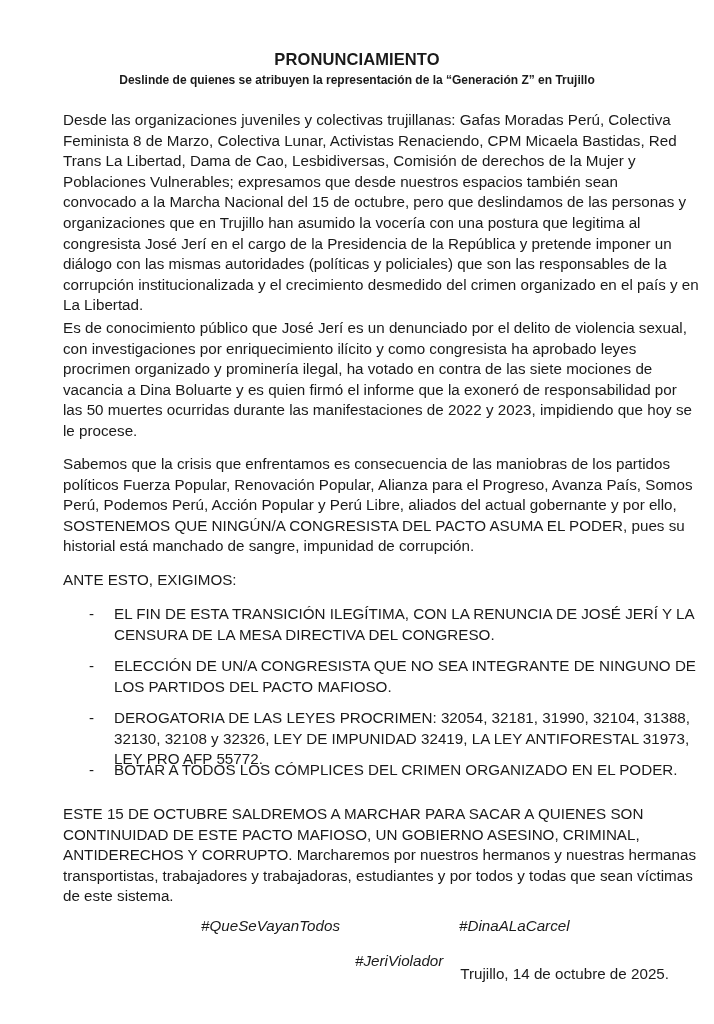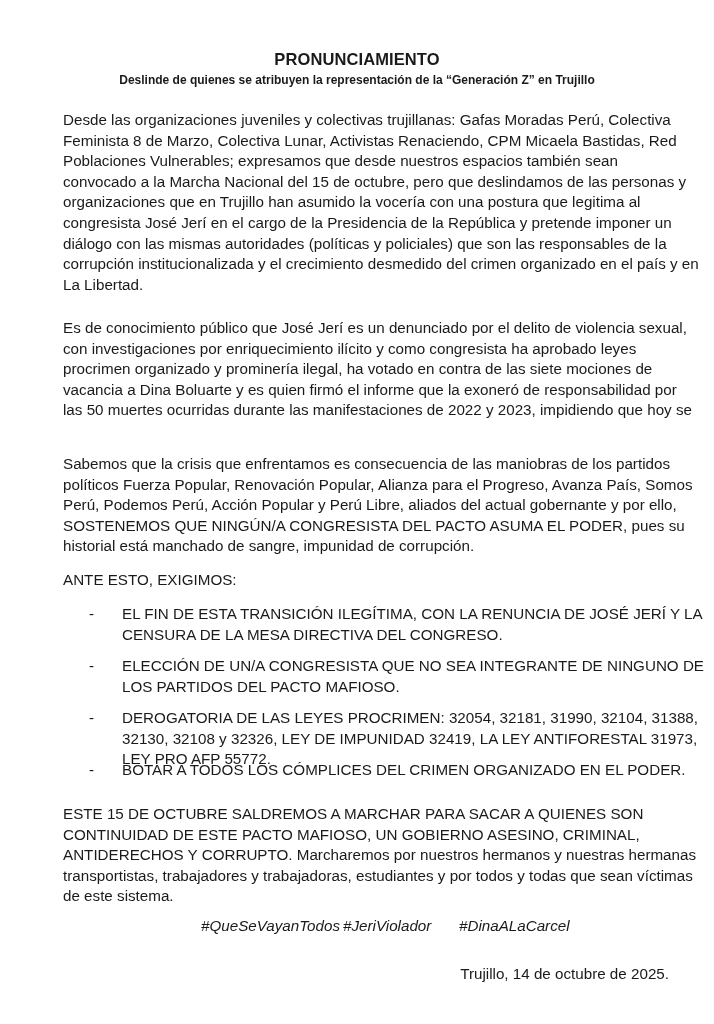--- a/index.html
+++ b/index.html
@@ -72,21 +72,21 @@
     .demand .dash {
       position: absolute;
       left: 89px;
       top: 0;
     }
     .demand .text {
       position: absolute;
       left: 114px;
       top: 0;
     }
-    .demand .text .line { display: block; margin-left: 8px; }
+    .demand .text .line { display: block; }
     #d0 { top: 0px; }
     #d1 { top: 52px; }
     #d2 { top: 104px; }
     #d3 { top: 156px; }
     .closing {
       position: absolute;
       left: 63px;
       top: 804px;
       font-size: 15.2px;
       line-height: 20.6px;
@@ -101,21 +101,21 @@
       width: 714px;
       font-size: 15.2px;
       font-style: italic;
     }
     .hashtags span {
       position: absolute;
       top: 0;
       white-space: nowrap;
     }
     #h0 { left: 201px; }
-    #h1 { left: 343px; }
+    #h1 { left: 355px; margin-top: 35px; }
     #h2 { left: 459px; }
     .signoff {
       position: absolute;
       top: 965px;
       left: 0;
       width: 669px;
       text-align: right;
       font-size: 15.2px;
     }
   </style>
@@ -123,35 +123,37 @@
 <body>
 
 <div class="page">
 
   <div class="title">PRONUNCIAMIENTO</div>
   <div class="subtitle">Deslinde de quienes se atribuyen la representación de la “Generación Z” en Trujillo</div>
 
   <div class="para" id="p1">
     <span class="line">Desde las organizaciones juveniles y colectivas trujillanas: Gafas Moradas Perú, Colectiva</span>
     <span class="line">Feminista 8 de Marzo, Colectiva Lunar, Activistas Renaciendo, CPM Micaela Bastidas, Red</span>
+    <span class="line">Trans La Libertad, Dama de Cao, Lesbidiversas, Comisión de derechos de la Mujer y</span>
     <span class="line">Poblaciones Vulnerables; expresamos que desde nuestros espacios también sean</span>
     <span class="line">convocado a la Marcha Nacional del 15 de octubre, pero que deslindamos de las personas y</span>
     <span class="line">organizaciones que en Trujillo han asumido la vocería con una postura que legitima al</span>
     <span class="line">congresista José Jerí en el cargo de la Presidencia de la República y pretende imponer un</span>
     <span class="line">diálogo con las mismas autoridades (políticas y policiales) que son las responsables de la</span>
     <span class="line">corrupción institucionalizada y el crecimiento desmedido del crimen organizado en el país y en</span>
     <span class="line">La Libertad.</span>
   </div>
 
   <div class="para" id="p2">
     <span class="line">Es de conocimiento público que José Jerí es un denunciado por el delito de violencia sexual,</span>
     <span class="line">con investigaciones por enriquecimiento ilícito y como congresista ha aprobado leyes</span>
     <span class="line">procrimen organizado y prominería ilegal, ha votado en contra de las siete mociones de</span>
     <span class="line">vacancia a Dina Boluarte y es quien firmó el informe que la exoneró de responsabilidad por</span>
     <span class="line">las 50 muertes ocurridas durante las manifestaciones de 2022 y 2023, impidiendo que hoy se</span>
+    <span class="line">le procese.</span>
   </div>
 
   <div class="para" id="p3">
     <span class="line">Sabemos que la crisis que enfrentamos es consecuencia de las maniobras de los partidos</span>
     <span class="line">políticos Fuerza Popular, Renovación Popular, Alianza para el Progreso, Avanza País, Somos</span>
     <span class="line">Perú, Podemos Perú, Acción Popular y Perú Libre, aliados del actual gobernante y por ello,</span>
     <span class="line">SOSTENEMOS QUE NINGÚN/A CONGRESISTA DEL PACTO ASUMA EL PODER, pues su</span>
     <span class="line">historial está manchado de sangre, impunidad de corrupción.</span>
   </div>
 

